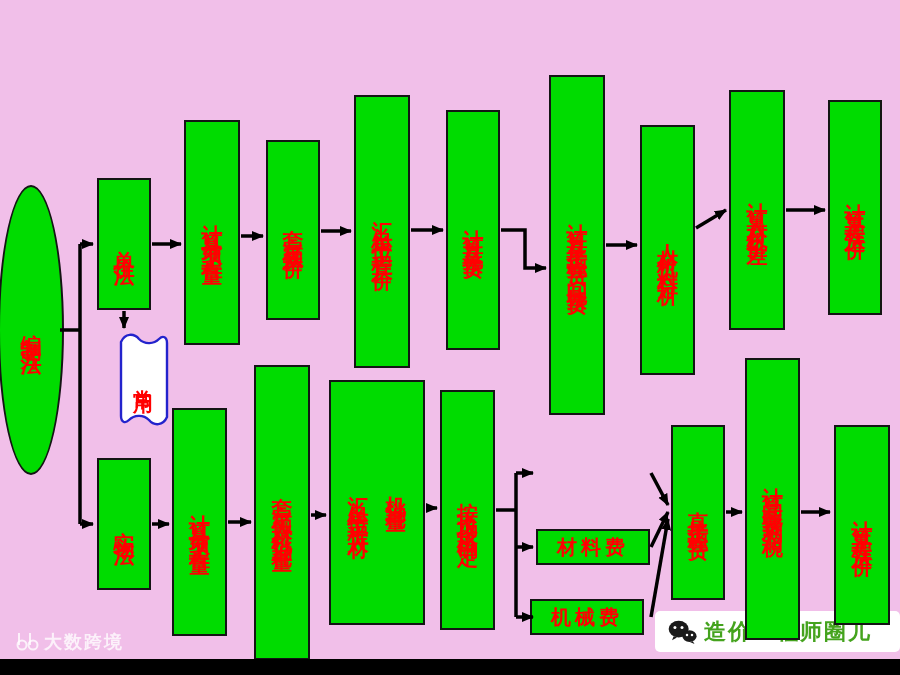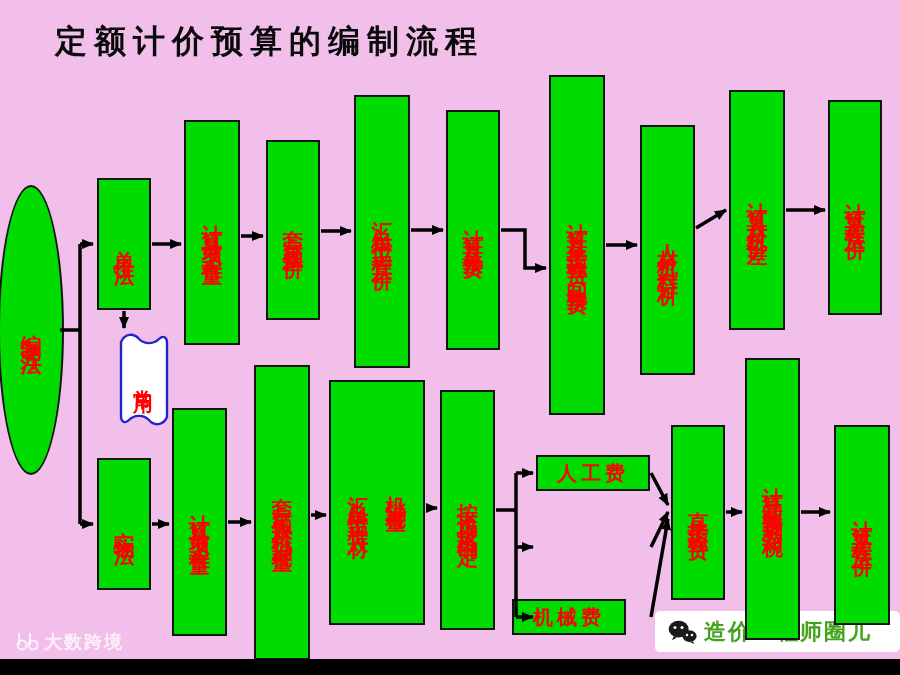--- a/index.html
+++ b/index.html
@@ -83,21 +83,20 @@
     <path class="ln ar" d="M516 473 H533"></path>
     <path class="ln ar" d="M516 547 H533"></path>
     <path class="ln ar" d="M516 617 H533"></path>
     <path class="ln ar" d="M651 473 L668 505"></path>
     <path class="ln ar" d="M651 547 L668 512"></path>
     <path class="ln ar" d="M651 617 L668 519"></path>
     <path class="ln ar" d="M726 512 H742"></path>
     <path class="ln ar" d="M801 512 H830"></path>
   </svg>
 
-  <h1 class="title">定额计价预算的编制流程</h1>
 
   <div class="node ellipse" style="left:-2px;top:185px;width:66px;height:290px;">
     <span class="vtext">编制方法</span>
   </div>
 
   <div class="node" style="left:97px;top:178px;width:54px;height:132px;">
     <span class="vtext">单价法</span>
   </div>
   <div class="node" style="left:184px;top:120px;width:56px;height:225px;">
     <span class="vtext">计算分项工程量</span>
@@ -141,24 +140,24 @@
     <span class="vtext">套定额人材机消耗量</span>
   </div>
   <div class="node" style="left:329px;top:380px;width:96px;height:245px;">
     <span class="vtext cols">汇总单位工程人材
 机消耗量</span>
   </div>
   <div class="node" style="left:440px;top:390px;width:55px;height:240px;">
     <span class="vtext">按市场价格确定</span>
   </div>
 
-  <div class="node" style="left:536px;top:455px;width:114px;height:36px;">
-    <span class="htext">人工费</span>
+  <div class="node" style="left:536px;top:529px;width:114px;height:36px;">
+    <span class="htext">材料费</span>
   </div>
-  <div class="node" style="left:512px;top:599px;width:114px;height:36px;">
+  <div class="node" style="left:530px;top:599px;width:114px;height:36px;">
     <span class="htext">机械费</span>
   </div>
 
   <div class="node" style="left:671px;top:425px;width:54px;height:175px;">
     <span class="vtext">直接工程费</span>
   </div>
   <div class="node" style="left:745px;top:358px;width:55px;height:282px;">
     <span class="vtext">计算间接费利润税</span>
   </div>
   <div class="node" style="left:834px;top:425px;width:56px;height:200px;">

